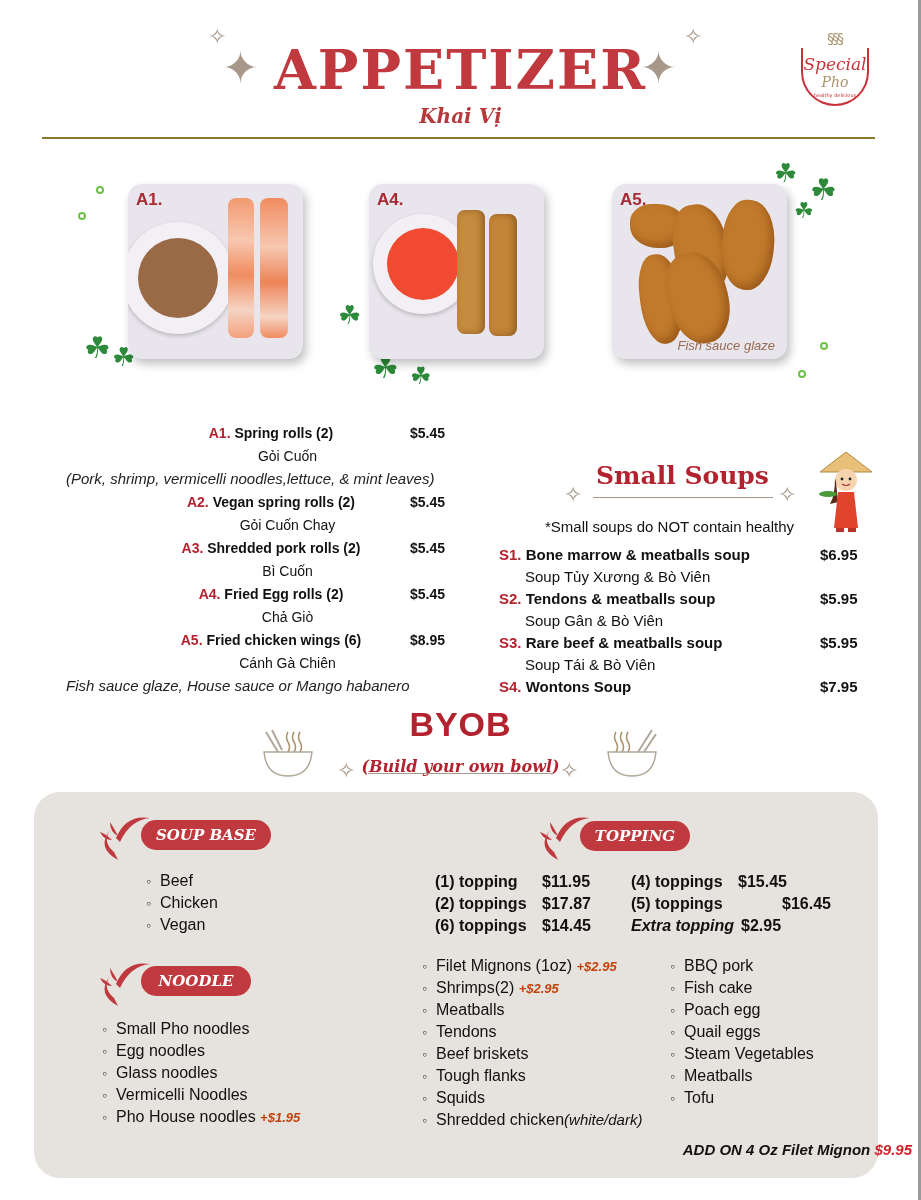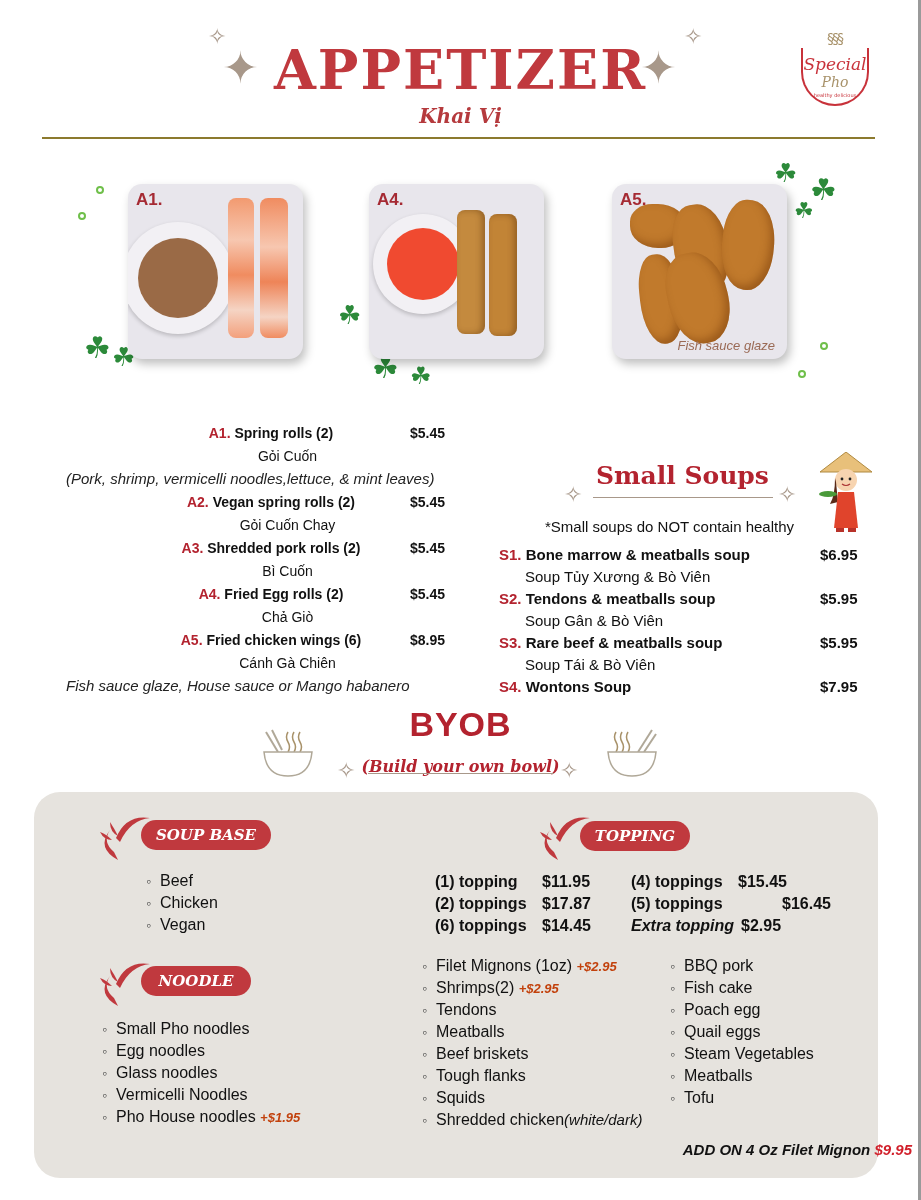--- a/index.html
+++ b/index.html
@@ -296,22 +296,22 @@
 </div>
 <div class="abs tp-grid" style="left:631px;top:871px;width:180px;">
   <div class="tp-row"><span>(4) toppings</span><span style="position:absolute;left:107px;">$15.45</span></div>
   <div class="tp-row"><span>(5) toppings</span><span style="position:absolute;left:107px;margin-left:44px;">$16.45</span></div>
   <div class="tp-row"><span style="font-style:italic;">Extra topping</span><span style="position:absolute;left:110px;">$2.95</span></div>
 </div>
 
 <ul class="abs bul-list" style="left:422px;top:955px;">
   <li><span>Filet Mignons (1oz)</span> <span class="extra">+$2.95</span></li>
   <li><span>Shrimps(2)</span> <span class="extra">+$2.95</span></li>
+  <li>Meatballs</li>
   <li>Tendons</li>
-  <li>Meatballs</li>
   <li>Beef briskets</li>
   <li>Tough flanks</li>
   <li>Squids</li>
   <li><span>Shredded chicken</span><span class="ital">(white/dark)</span></li>
 </ul>
 
 <ul class="abs bul-list" style="left:670px;top:955px;">
   <li>BBQ pork</li>
   <li>Fish cake</li>
   <li>Poach egg</li>

